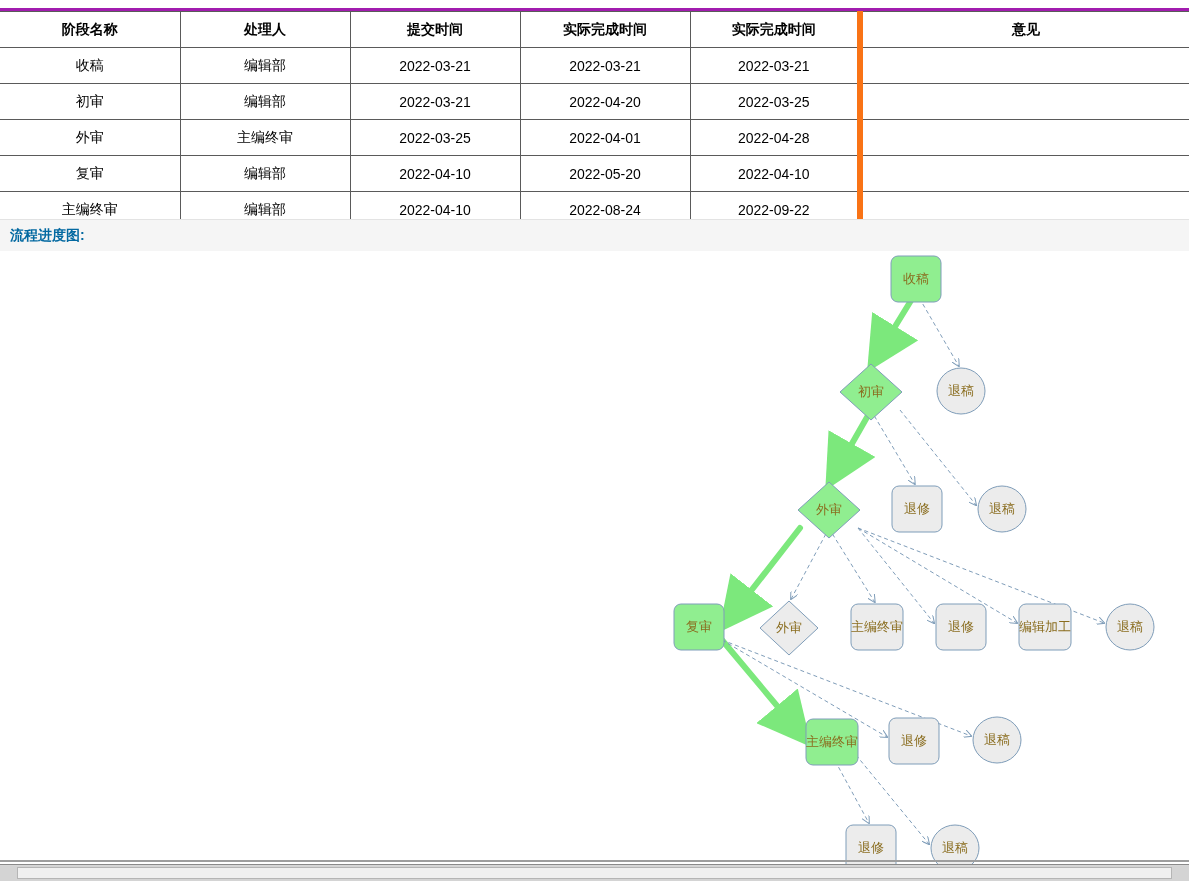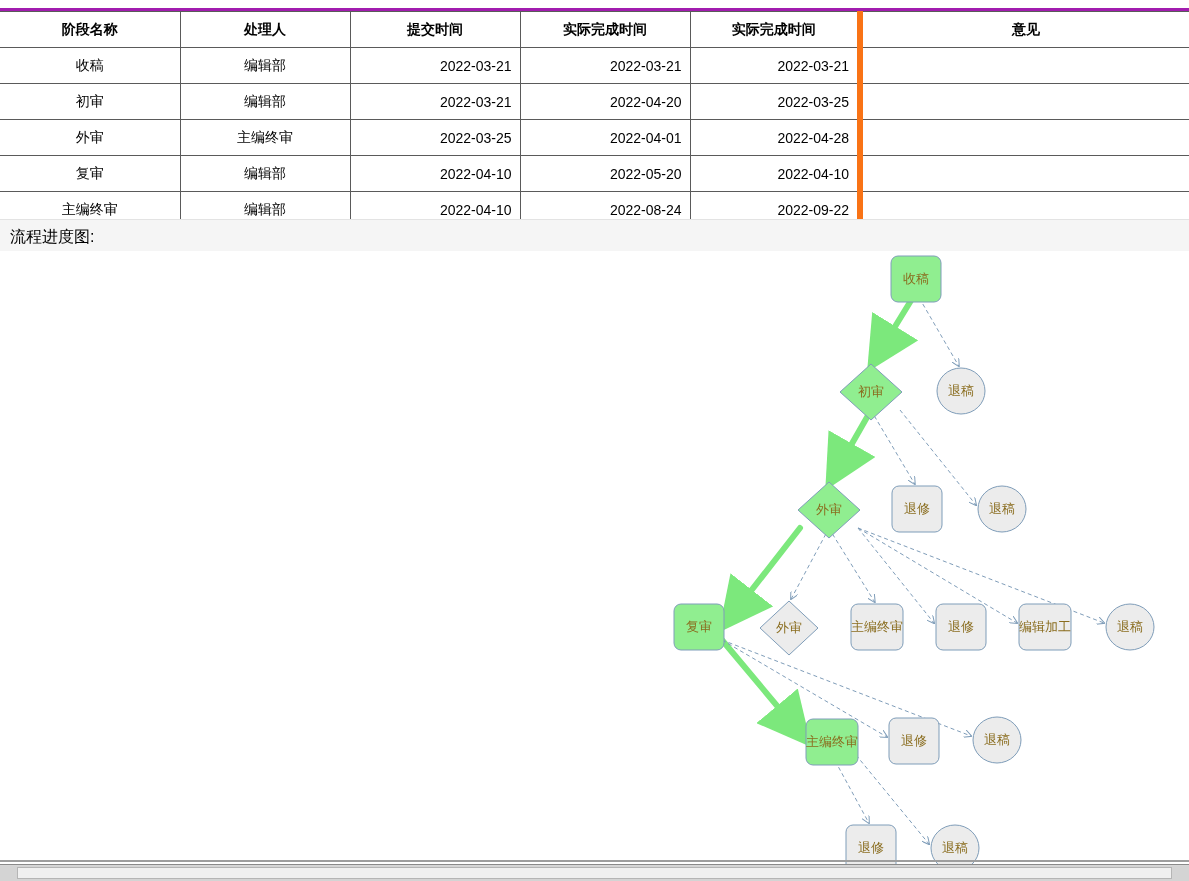--- a/index.html
+++ b/index.html
@@ -48,41 +48,41 @@
     color: #000000;
     padding: 0 8px;
     background: #ffffff;
     box-sizing: border-box;
   }
   table.stage-table th {
     font-weight: bold;
     text-align: center;
   }
   table.stage-table td.ctr { text-align: center; }
-  table.stage-table td.lft { text-align: right; margin-left: 8px; }
+  table.stage-table td.lft { text-align: center; margin-left: 8px; }
   table.stage-table th.c0cell, table.stage-table td.c0cell { border-left: none; }
   table.stage-table .thick { border-right: 6px solid #f97316; }
   table.stage-table .noright { border-right: none; font-family: Liberation Mono, monospace; }
 
   
   .label-strip {
     position: absolute;
     left: 0; top: 219px;
     width: 1189px;
     height: 32px;
     background: #f5f5f5;
     border-top: 1px solid #e3e3e3;
     box-sizing: border-box;
   }
   .label-strip .lbl {
     position: absolute;
     left: 10px; top: 7px;
-    font-size: 16px;
-    font-weight: normal;
-    color: #000000;
+    font-size: 14px;
+    font-weight: bold;
+    color: #0369a1;
   }
 
   
   .diagram-area {
     position: absolute;
     left: 0; top: 251px;
     width: 1189px;
     height: 613px;
     background: #ffffff;
     overflow: hidden;

